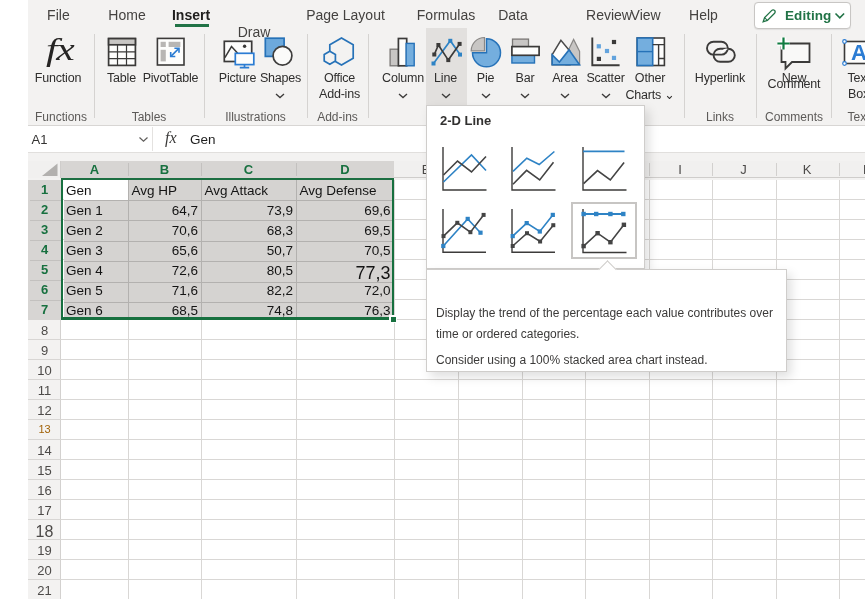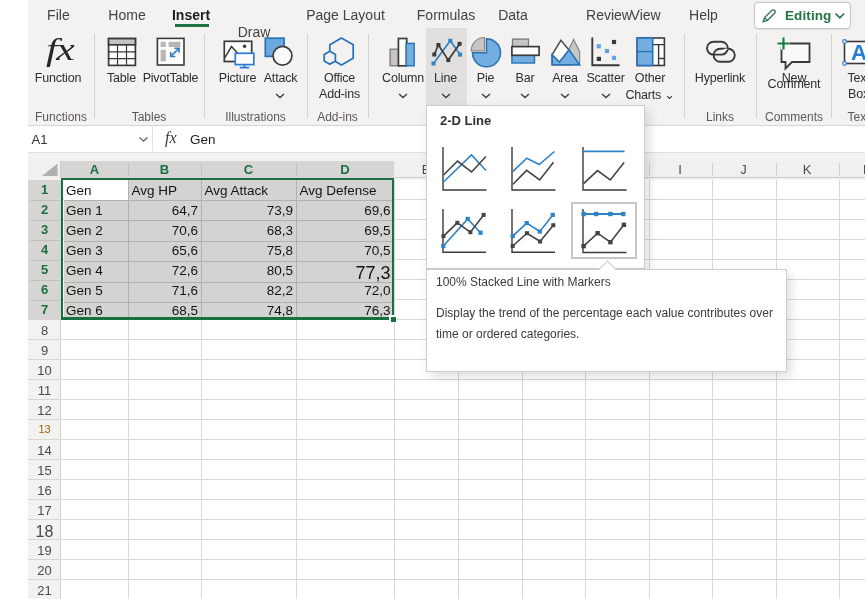--- a/index.html
+++ b/index.html
@@ -37,21 +37,21 @@
 <div style="left:279px;top:34px;width:1px;height:84px;background:#d5d3d1;"></div>
 <div style="left:340px;top:34px;width:1px;height:84px;background:#d5d3d1;"></div>
 <div style="left:656px;top:34px;width:1px;height:84px;background:#d5d3d1;"></div>
 <div style="left:727.5px;top:34px;width:1px;height:84px;background:#d5d3d1;"></div>
 <div style="left:802.5px;top:34px;width:1px;height:84px;background:#d5d3d1;"></div>
 <div style="left:0px;top:125px;width:865px;height:1px;background:#d8d6d4;"></div>
 <div class="ctr lbl" style="left:30px;top:71px;">Function</div>
 <div class="ctr lbl" style="left:93.5px;top:71px;">Table</div>
 <div class="ctr lbl" style="left:142.5px;top:71px;">PivotTable</div>
 <div class="ctr lbl" style="left:209.5px;top:71px;">Picture</div>
-<div class="ctr lbl" style="left:252.5px;top:71px;">Attack</div>
+<div class="ctr lbl" style="left:252.5px;top:71px;">Shapes</div>
 <div class="ctr lbl" style="left:375px;top:71px;">Column</div>
 <div class="ctr lbl" style="left:417.5px;top:71px;">Line</div>
 <div class="ctr lbl" style="left:457.5px;top:71px;">Pie</div>
 <div class="ctr lbl" style="left:497px;top:71px;">Bar</div>
 <div class="ctr lbl" style="left:537px;top:71px;">Area</div>
 <div class="ctr lbl" style="left:577.5px;top:71px;">Scatter</div>
 <div class="ctr lbl" style="left:692px;top:71px;">Hyperlink</div>
 <div class="ctr lbl" style="left:311.5px;top:71px;">Office</div>
 <div class="ctr lbl" style="left:311.5px;top:86.5px;">Add-ins</div>
 <div class="ctr lbl" style="left:622px;top:71px;">Other</div>
@@ -293,21 +293,21 @@
 <div style="left:38px;top:202.5px;font-size:13.5px;color:#141414;">Gen 1</div>
 <div style="left:100px;top:202.5px;width:70px;text-align:right;font-size:13.5px;color:#141414;">64,7</div>
 <div style="left:173px;top:202.5px;width:92px;text-align:right;font-size:13.5px;color:#141414;">73,9</div>
 <div style="left:268px;top:202.5px;width:94.5px;text-align:right;font-size:13.5px;color:#141414;">69,6</div>
 <div style="left:38px;top:222.5px;font-size:13.5px;color:#141414;">Gen 2</div>
 <div style="left:100px;top:222.5px;width:70px;text-align:right;font-size:13.5px;color:#141414;">70,6</div>
 <div style="left:173px;top:222.5px;width:92px;text-align:right;font-size:13.5px;color:#141414;">68,3</div>
 <div style="left:268px;top:222.5px;width:94.5px;text-align:right;font-size:13.5px;color:#141414;">69,5</div>
 <div style="left:38px;top:242.5px;font-size:13.5px;color:#141414;">Gen 3</div>
 <div style="left:100px;top:242.5px;width:70px;text-align:right;font-size:13.5px;color:#141414;">65,6</div>
-<div style="left:173px;top:242.5px;width:92px;text-align:right;font-size:13.5px;color:#141414;">75,8</div>
+<div style="left:173px;top:242.5px;width:92px;text-align:right;font-size:13.5px;color:#141414;">50,7</div>
 <div style="left:268px;top:242.5px;width:94.5px;text-align:right;font-size:13.5px;color:#141414;">70,5</div>
 <div style="left:38px;top:262.5px;font-size:13.5px;color:#141414;">Gen 4</div>
 <div style="left:100px;top:262.5px;width:70px;text-align:right;font-size:13.5px;color:#141414;">72,6</div>
 <div style="left:173px;top:262.5px;width:92px;text-align:right;font-size:13.5px;color:#141414;">80,5</div>
 <div style="left:268px;top:262.5px;width:94.5px;text-align:right;font-size:18px;color:#141414;">77,3</div>
 <div style="left:38px;top:282.5px;font-size:13.5px;color:#141414;">Gen 5</div>
 <div style="left:100px;top:282.5px;width:70px;text-align:right;font-size:13.5px;color:#141414;">71,6</div>
 <div style="left:173px;top:282.5px;width:92px;text-align:right;font-size:13.5px;color:#141414;">82,2</div>
 <div style="left:268px;top:282.5px;width:94.5px;text-align:right;font-size:13.5px;color:#141414;">72,0</div>
 <div style="left:38px;top:302.5px;font-size:13.5px;color:#141414;">Gen 6</div>
@@ -370,15 +370,15 @@
       <rect x="18.0" y="7.8" width="4.4" height="4.4" fill="#2e83c5"></rect>
       <rect x="32.2" y="7.8" width="4.4" height="4.4" fill="#2e83c5"></rect>
       <rect x="45.1" y="7.8" width="4.4" height="4.4" fill="#2e83c5"></rect>
       <rect x="5.4" y="39.9" width="4.4" height="4.4" fill="#444"></rect>
       <rect x="19.4" y="27.0" width="4.4" height="4.4" fill="#444"></rect>
       <rect x="32.2" y="36.0" width="4.4" height="4.4" fill="#444"></rect>
       <rect x="45.7" y="18.6" width="4.4" height="4.4" fill="#444"></rect>
     </svg>
 <div style="left:398px;top:268.5px;width:361px;height:103px;background:#fff;border:1px solid #cfcdcb;box-shadow:4px 5px 10px rgba(0,0,0,0.13);z-index:13;"></div>
 <div style="left:572.5px;top:263px;width:13px;height:13px;background:#fff;border-left:1px solid #cfcdcb;border-top:1px solid #cfcdcb;transform:rotate(45deg);z-index:14;"></div>
-<div style="left:408px;top:274.5px;font-size:12px;color:#3b3a39;z-index:15;">100% Stacked Line with Markers</div>
 <div style="left:408px;top:306px;font-size:12px;color:#3b3a39;z-index:15;">Display the trend of the percentage each value contributes over</div>
 <div style="left:408px;top:326.6px;font-size:12px;color:#3b3a39;z-index:15;">time or ordered categories.</div>
+<div style="left:408px;top:353px;font-size:12px;color:#3b3a39;z-index:15;">Consider using a 100% stacked area chart instead.</div>
 </div>
 </body></html>

